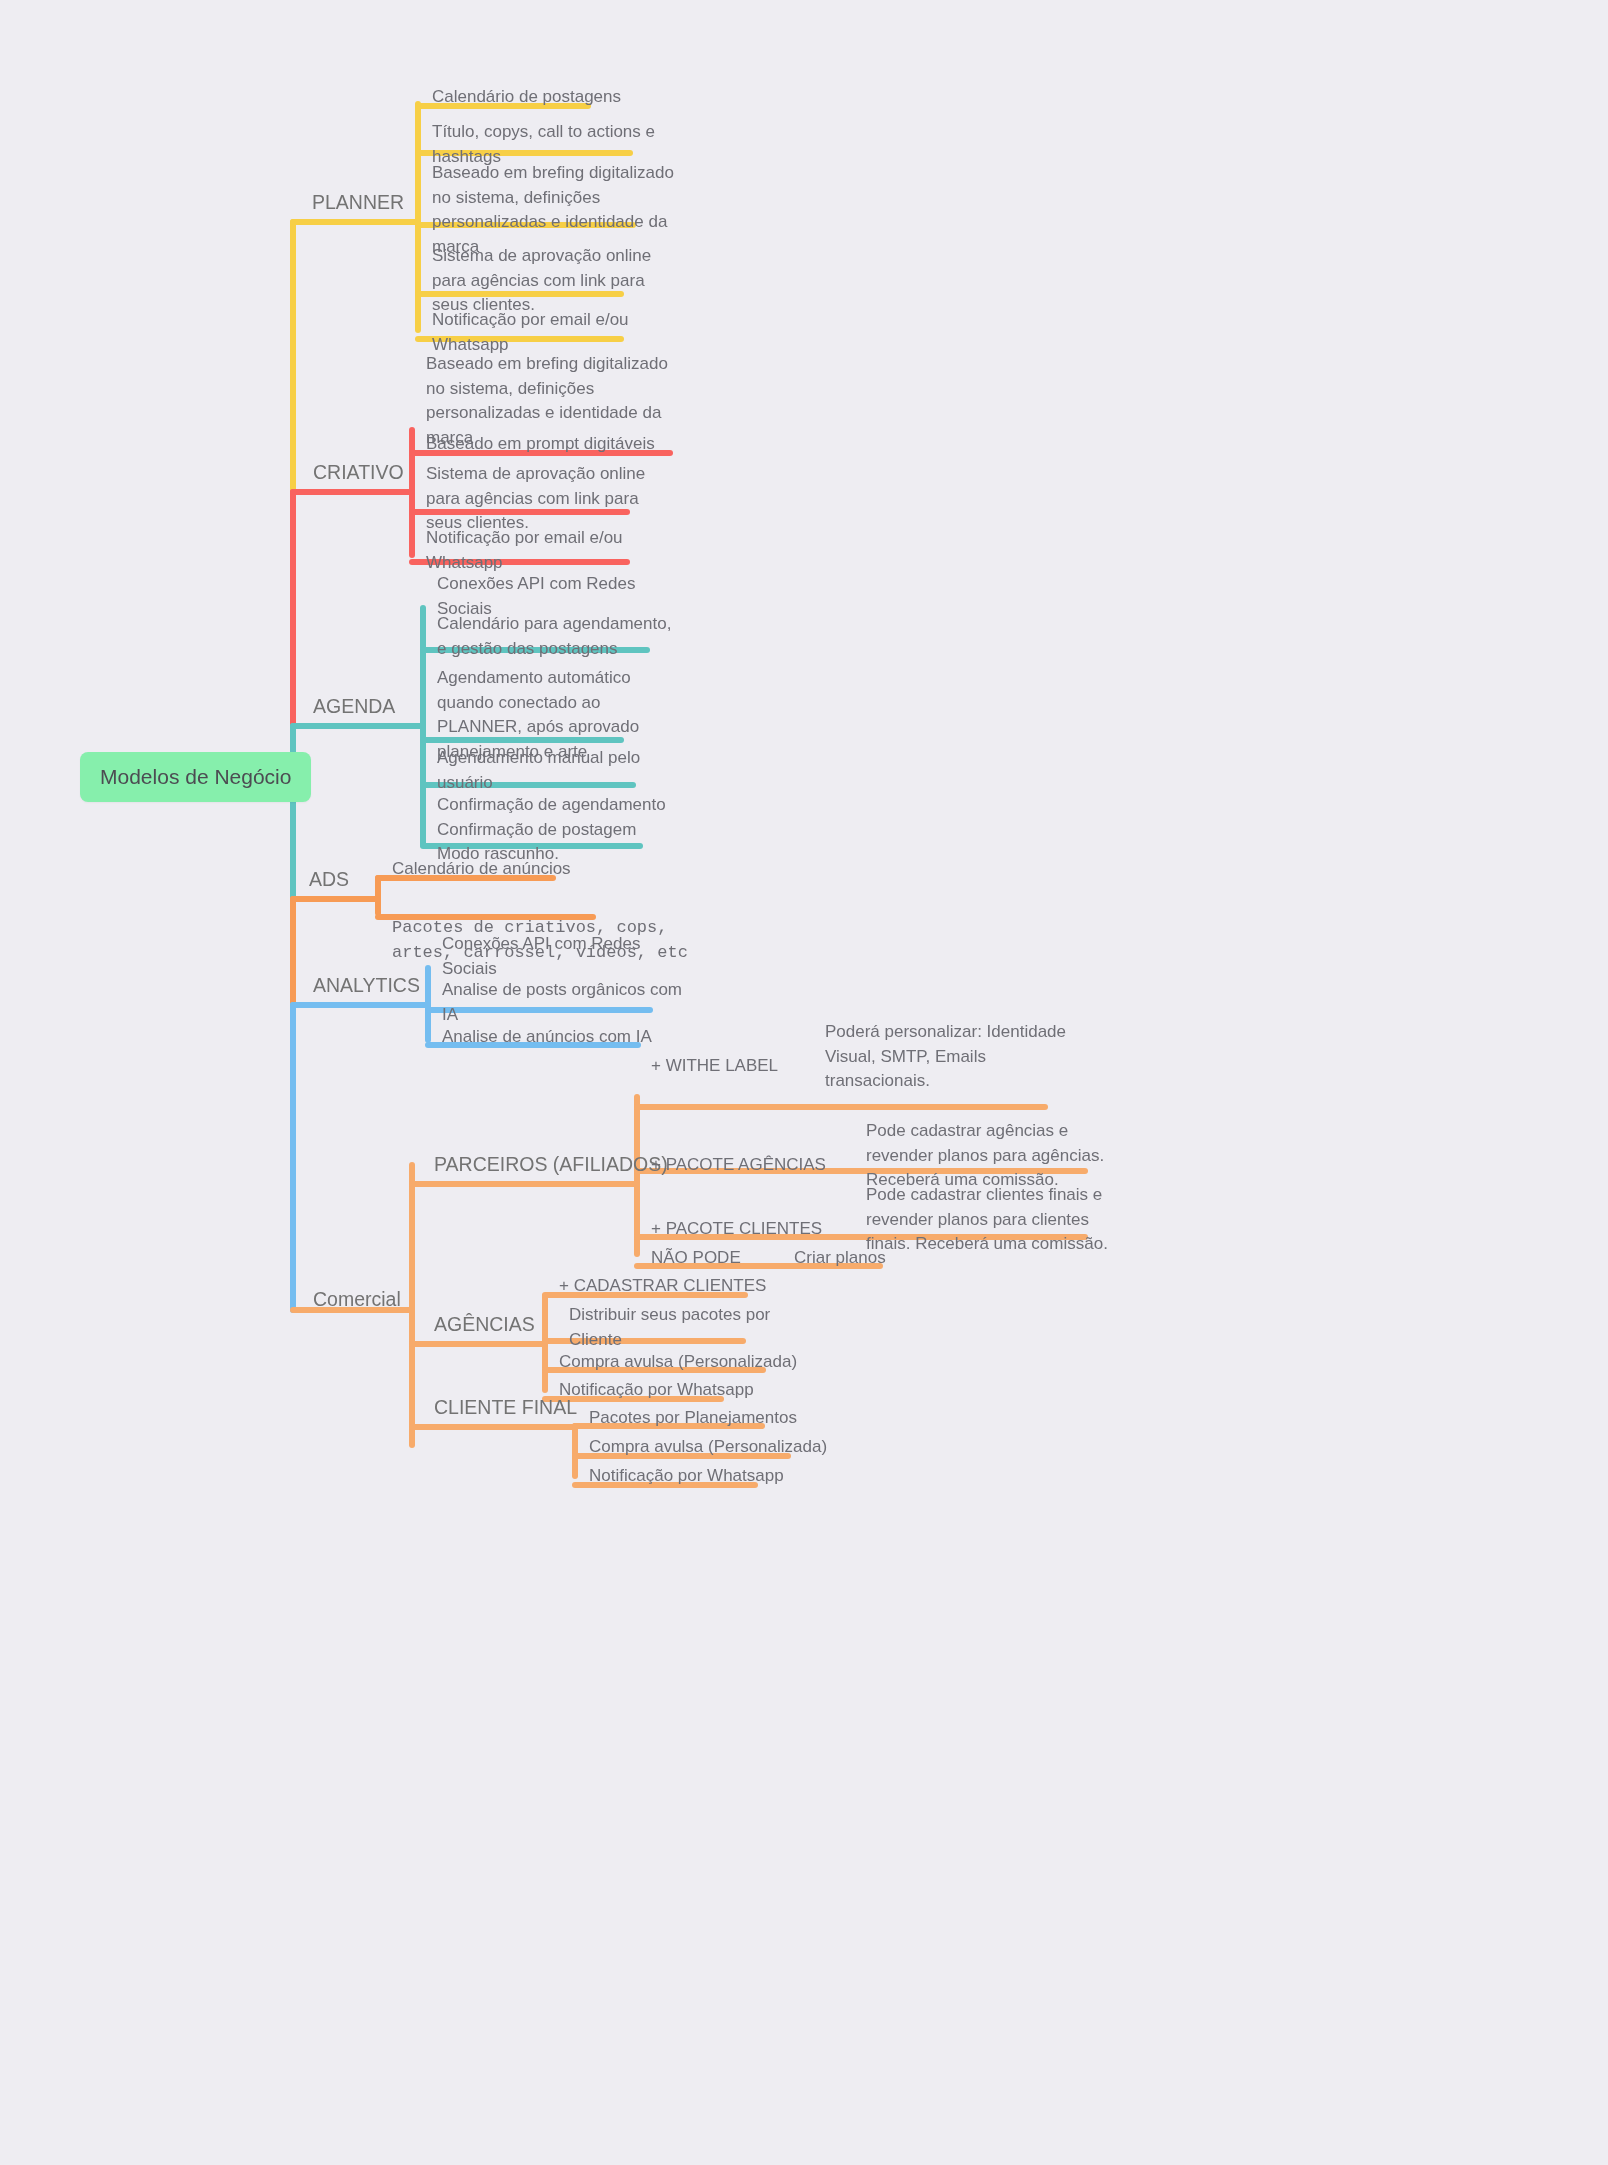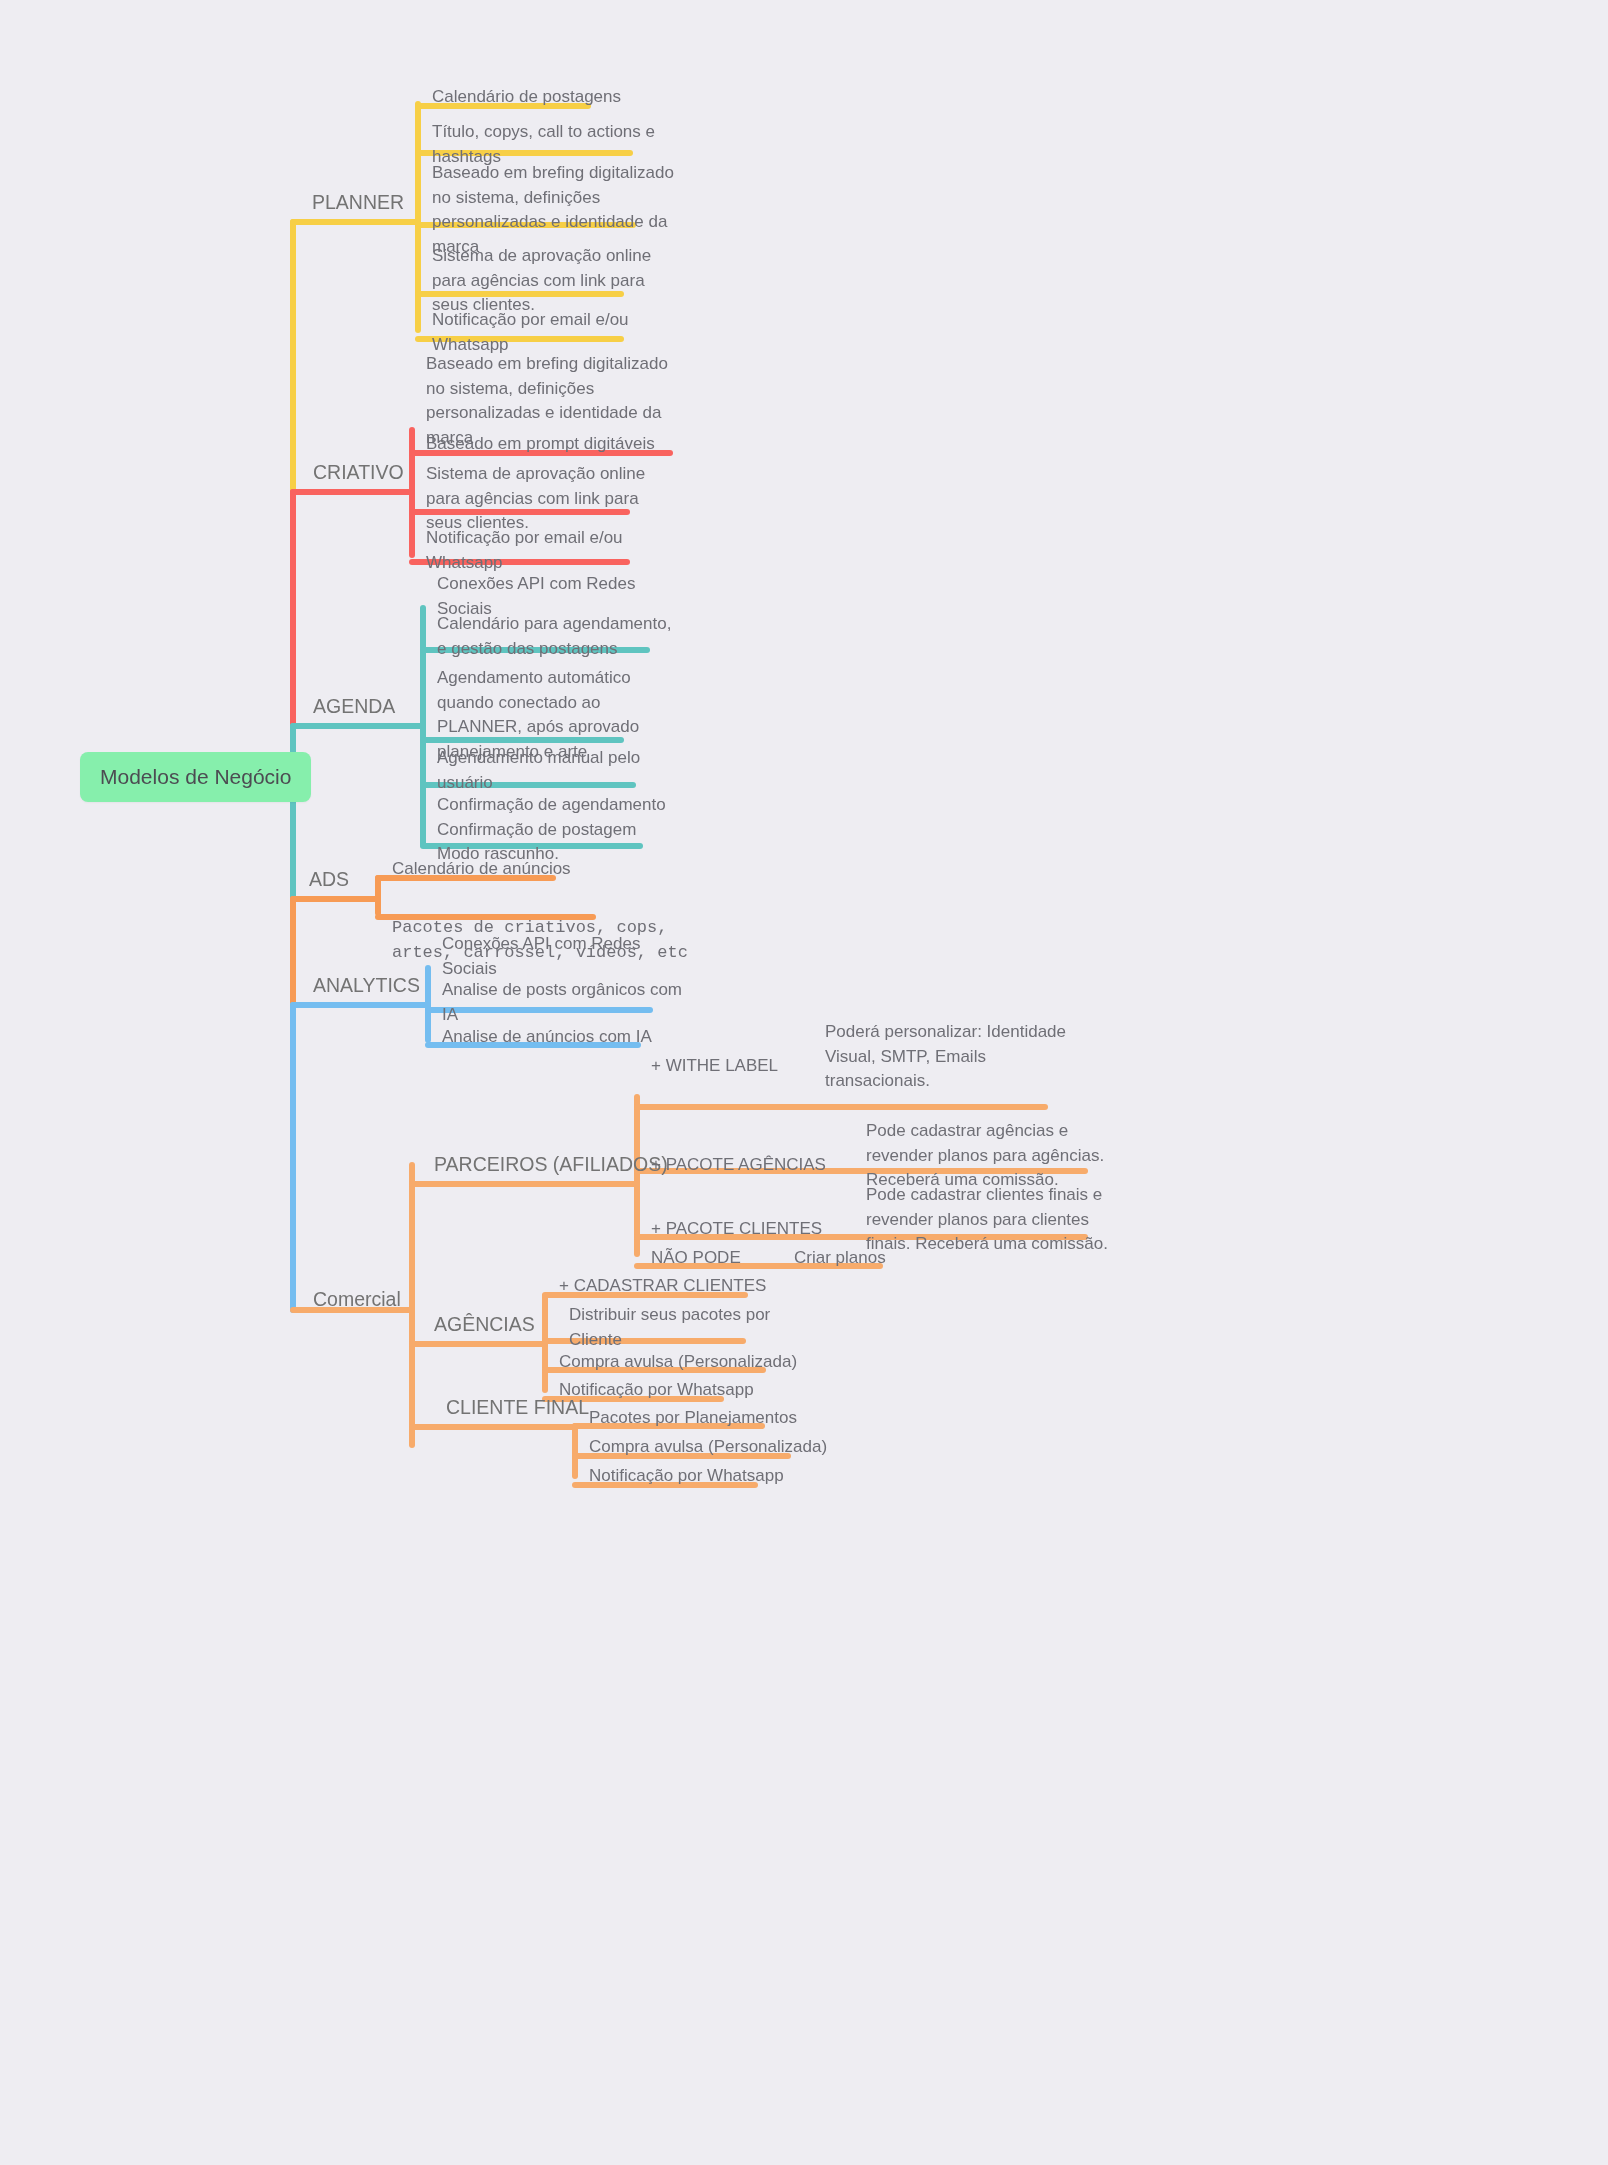--- a/index.html
+++ b/index.html
@@ -168,18 +168,18 @@
 revender planos para clientes
 finais. Receberá uma comissão.</div>
       <div class="node" style="left: 651px; top: 1246px;">NÃO PODE</div>
       <div class="node" style="left: 794px; top: 1246px;">Criar planos</div>
       <div class="branch-label" style="left: 434px; top: 1313px;">AGÊNCIAS</div>
       <div class="node" style="left: 559px; top: 1274px;">+ CADASTRAR CLIENTES</div>
       <div class="node" style="left: 559px; top: 1303px; margin-left: 10px;">Distribuir seus pacotes por
 Cliente</div>
       <div class="node" style="left: 559px; top: 1350px;">Compra avulsa (Personalizada)</div>
       <div class="node" style="left: 559px; top: 1378px;">Notificação por Whatsapp</div>
-      <div class="branch-label" style="left: 434px; top: 1396px; margin-left: 12px;">CLIENTE FINAL</div>
+      <div class="branch-label" style="left: 434px; top: 1396px;">CLIENTE FINAL</div>
       <div class="node" style="left: 589px; top: 1406px;">Pacotes por Planejamentos</div>
       <div class="node" style="left: 589px; top: 1435px;">Compra avulsa (Personalizada)</div>
       <div class="node" style="left: 589px; top: 1464px;">Notificação por Whatsapp</div>
     </div>
 </div>
 
 </body></html>

